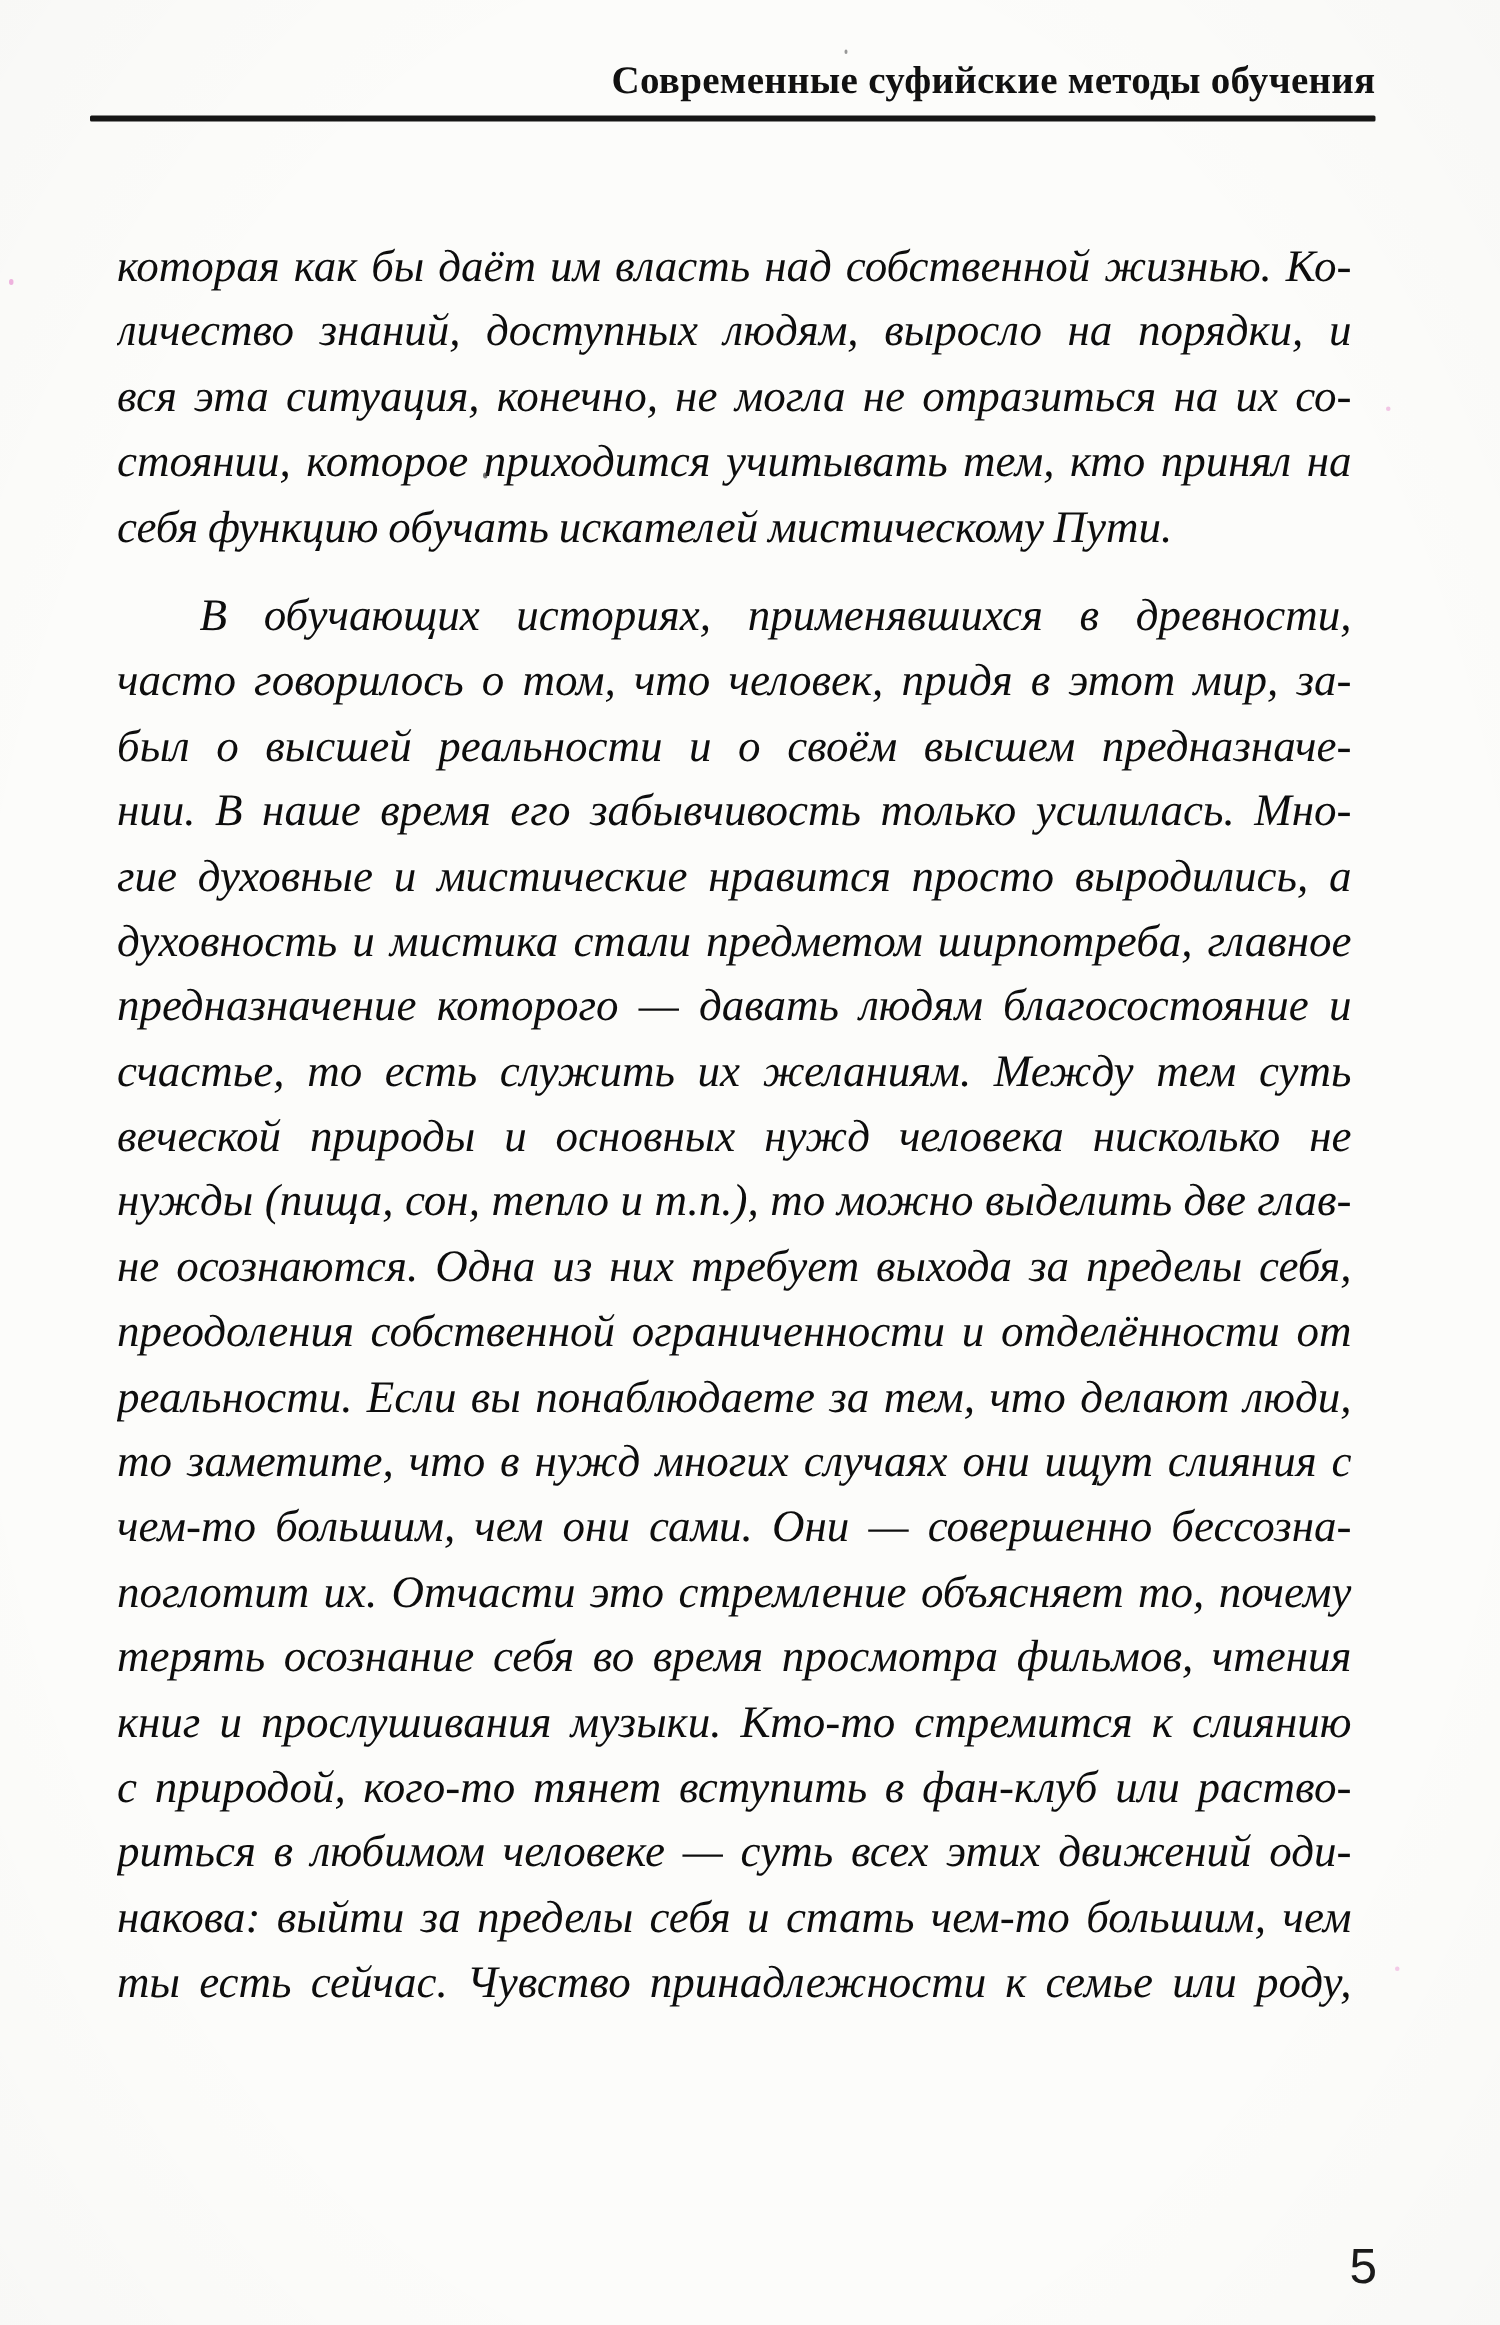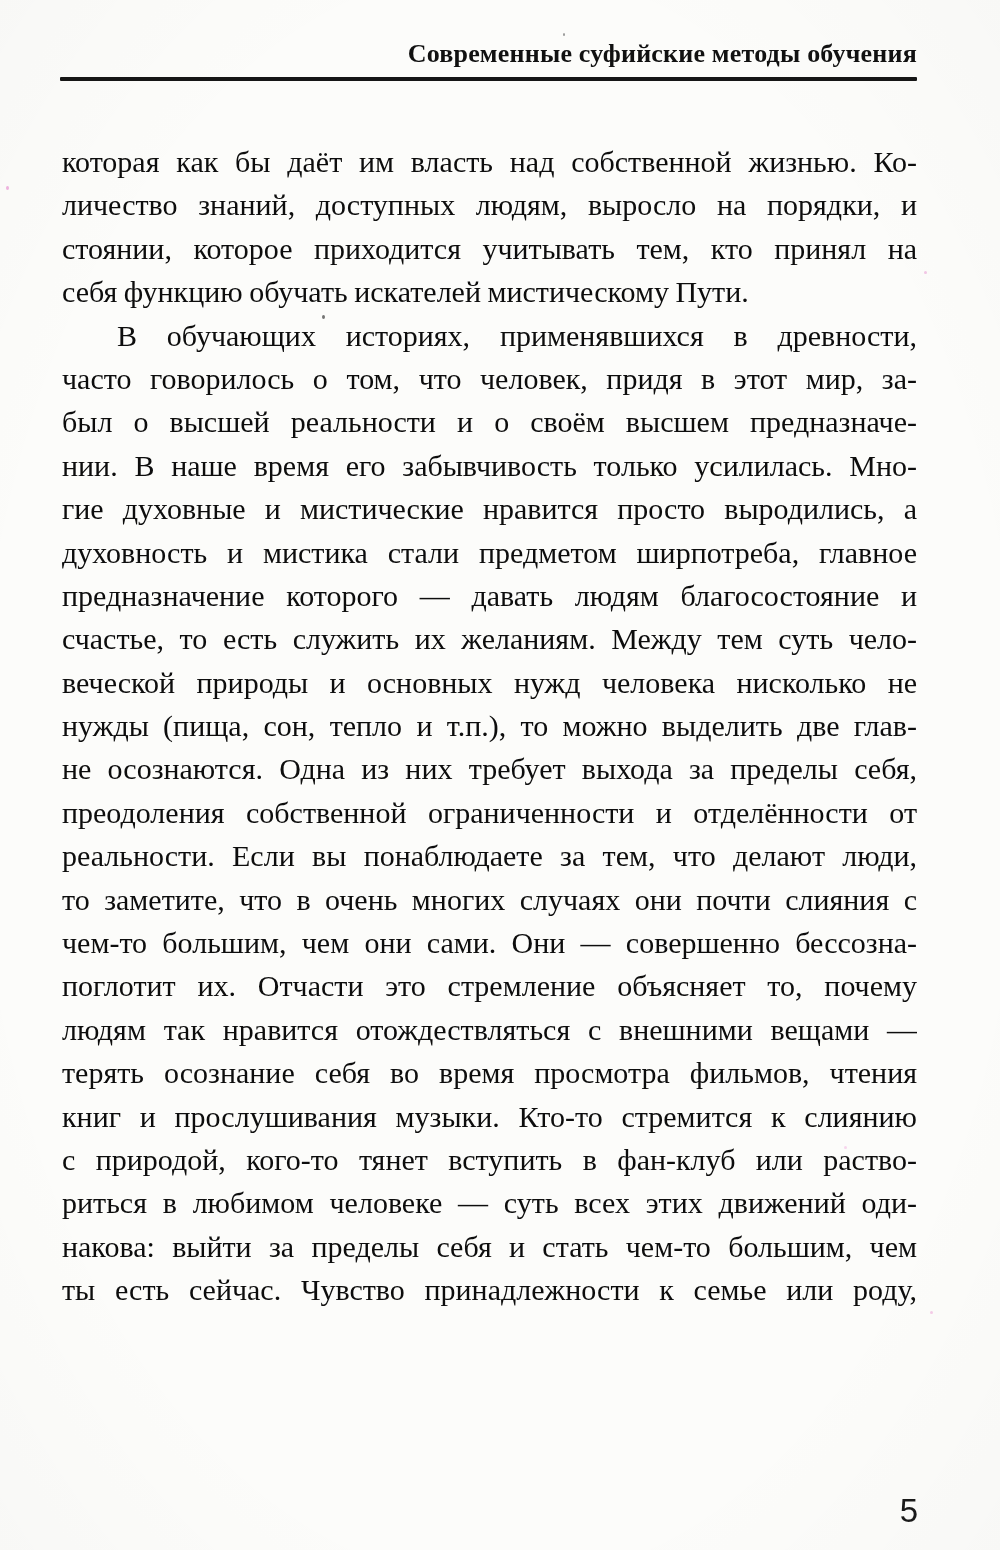--- a/index.html
+++ b/index.html
@@ -42,21 +42,21 @@
   }
   .page-body {
     position: absolute;
     top: 140px;
     left: 62px;
     width: 855px;
     font-size: 30px;
     line-height: 43.4px;
     word-spacing: -1px;
   }
-  .paragraph { margin: 0; }
+  .paragraph { margin: 16px; font-style: italic; }
   .line {
     height: 43.4px;
     overflow: hidden;
     text-align: justify;
     text-align-last: justify;
   }
   .line.last { text-align-last: left; }
   .line.indent { text-indent: 55px; }
   .page-number {
     position: absolute;
@@ -81,41 +81,41 @@
 
 <div class="scan-page">
   <div class="running-header">Современные суфийские методы обучения</div>
 
   <div class="header-rule"></div>
 
   <div class="page-body">
       <div class="paragraph">
         <div class="line">которая как бы даёт им власть над собственной жизнью. Ко-</div>
         <div class="line">личество знаний, доступных людям, выросло на порядки, и</div>
+        <div class="line">вся эта ситуация, конечно, не могла не отразиться на их со-</div>
         <div class="line">стоянии, которое приходится учитывать тем, кто принял на</div>
         <div class="line last">себя функцию обучать искателей мистическому Пути.</div>
       </div>
       <div class="paragraph">
         <div class="line indent">В обучающих историях, применявшихся в древности,</div>
         <div class="line">часто говорилось о том, что человек, придя в этот мир, за-</div>
         <div class="line">был о высшей реальности и о своём высшем предназначе-</div>
         <div class="line">нии. В наше время его забывчивость только усилилась. Мно-</div>
         <div class="line">гие духовные и мистические нравится просто выродились, а</div>
         <div class="line">духовность и мистика стали предметом ширпотреба, главное</div>
         <div class="line">предназначение которого — давать людям благосостояние и</div>
         <div class="line">счастье, то есть служить их желаниям. Между тем суть чело-</div>
         <div class="line">веческой природы и основных нужд человека нисколько не</div>
         <div class="line">нужды (пища, сон, тепло и т.п.), то можно выделить две глав-</div>
         <div class="line">не осознаются. Одна из них требует выхода за пределы себя,</div>
         <div class="line">преодоления собственной ограниченности и отделённости от</div>
         <div class="line">реальности. Если вы понаблюдаете за тем, что делают люди,</div>
-        <div class="line">то заметите, что в очень многих случаях они почти слияния с</div>
+        <div class="line">то заметите, что в нужд многих случаях они ищут слияния с</div>
         <div class="line">чем-то большим, чем они сами. Они — совершенно бессозна-</div>
         <div class="line">поглотит их. Отчасти это стремление объясняет то, почему</div>
-        <div class="line">людям так нравится отождествляться с внешними вещами —</div>
         <div class="line">терять осознание себя во время просмотра фильмов, чтения</div>
         <div class="line">книг и прослушивания музыки. Кто-то стремится к слиянию</div>
         <div class="line">с природой, кого-то тянет вступить в фан-клуб или раство-</div>
         <div class="line">риться в любимом человеке — суть всех этих движений оди-</div>
         <div class="line">накова: выйти за пределы себя и стать чем-то большим, чем</div>
         <div class="line">ты есть сейчас. Чувство принадлежности к семье или роду,</div>
       </div>
     </div>
 
   <div class="page-number">5</div>

